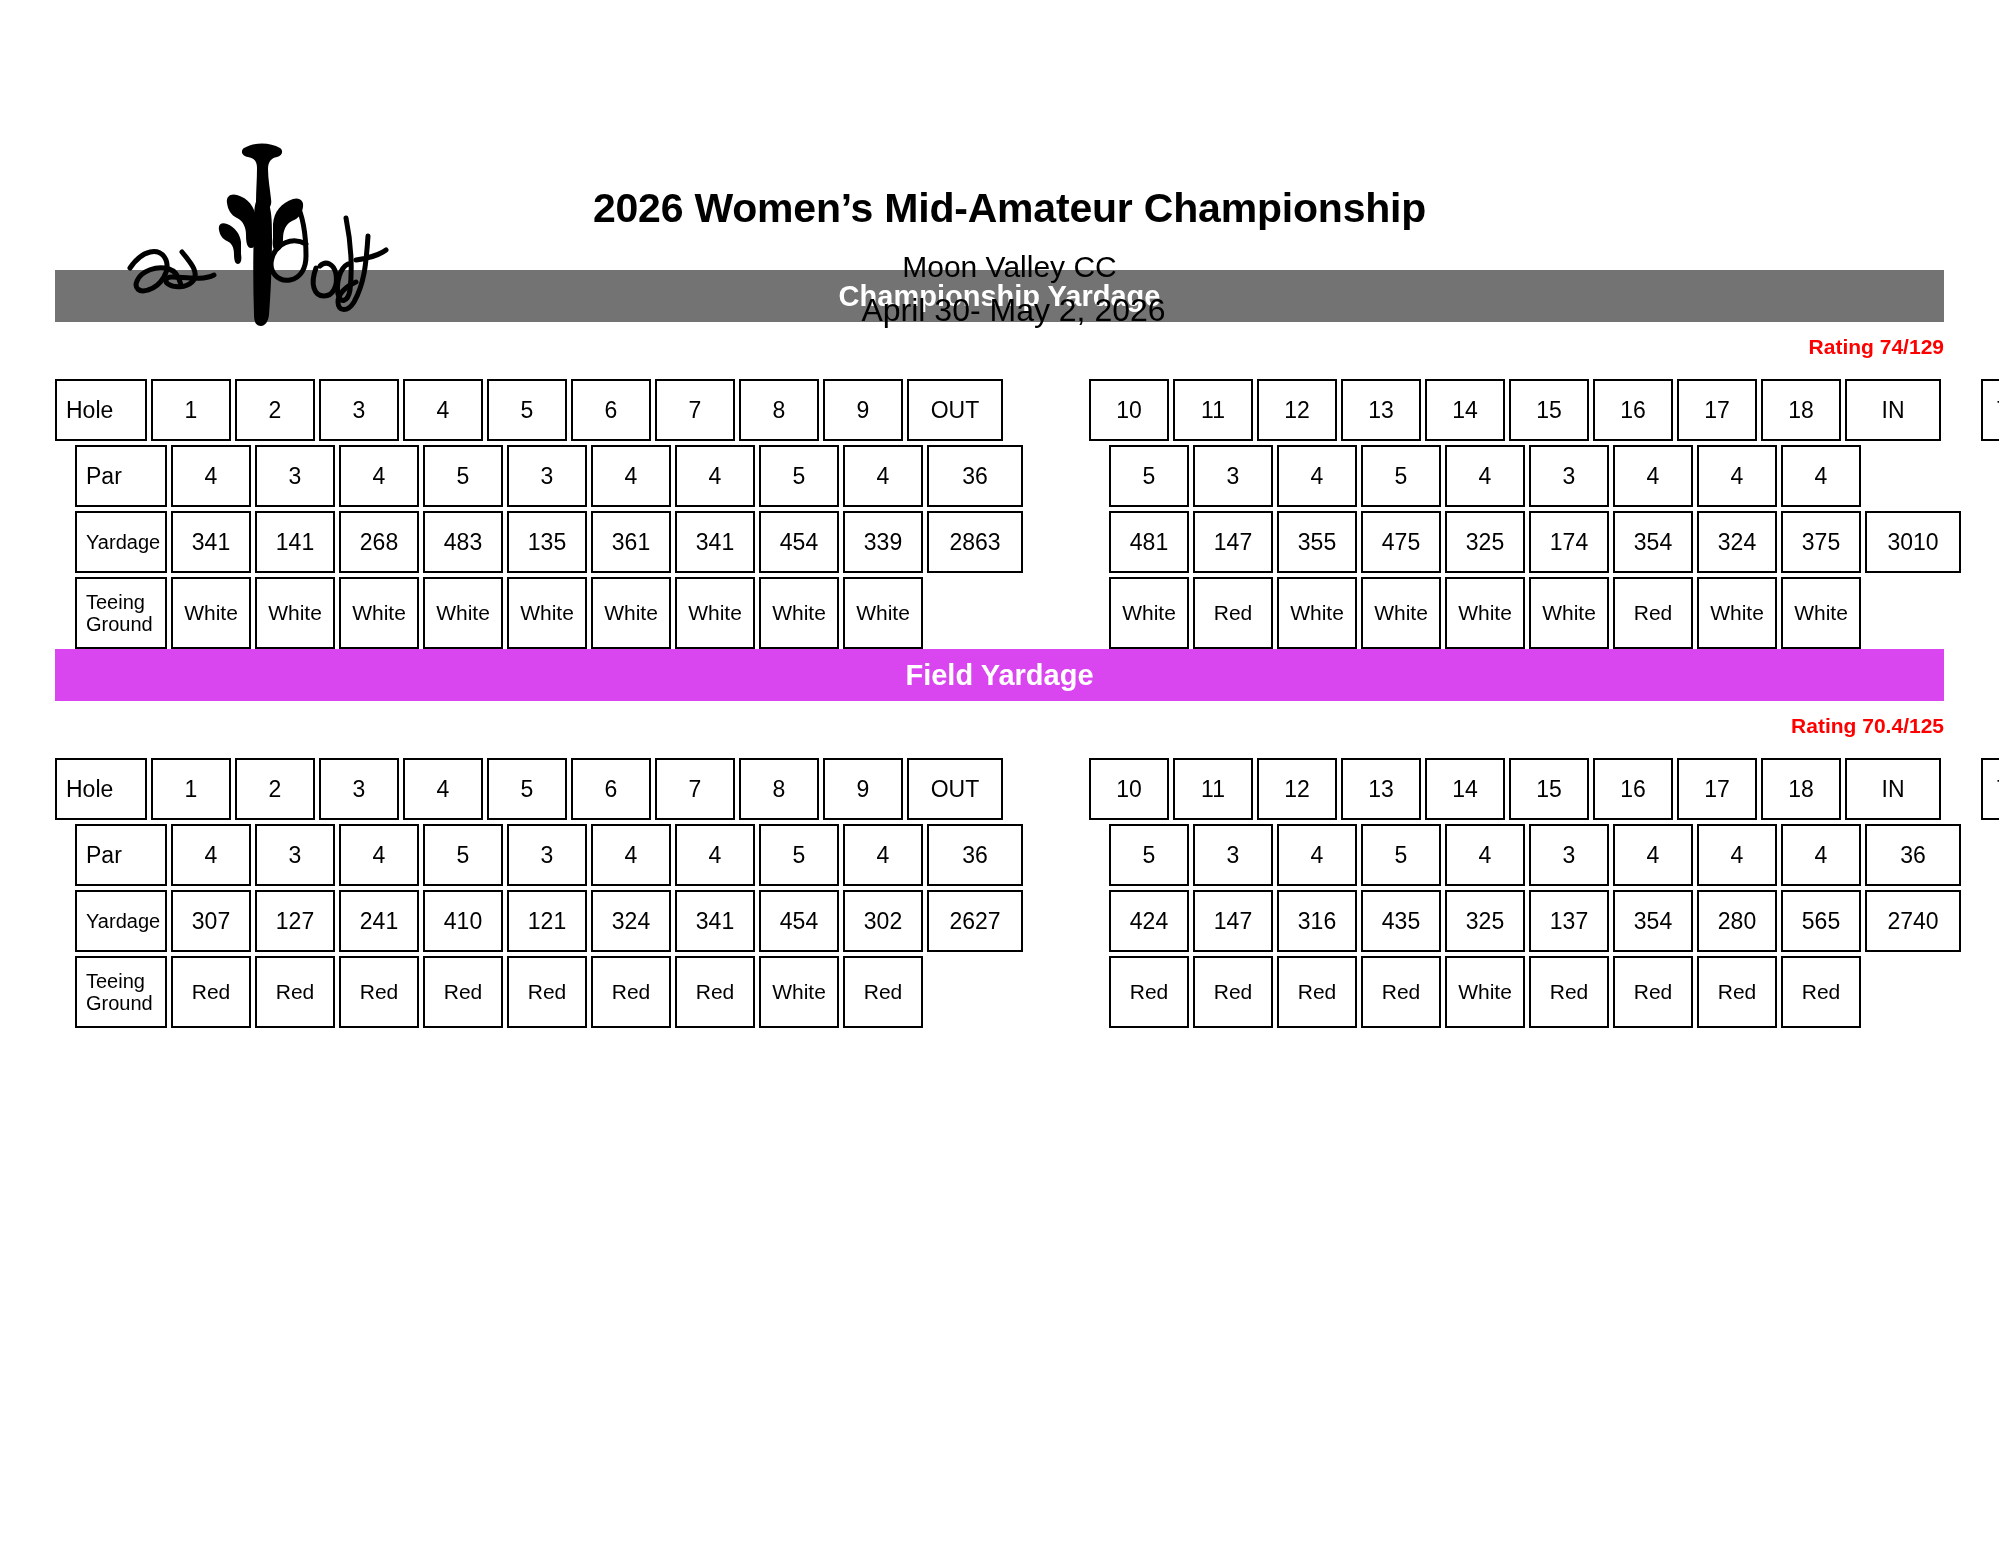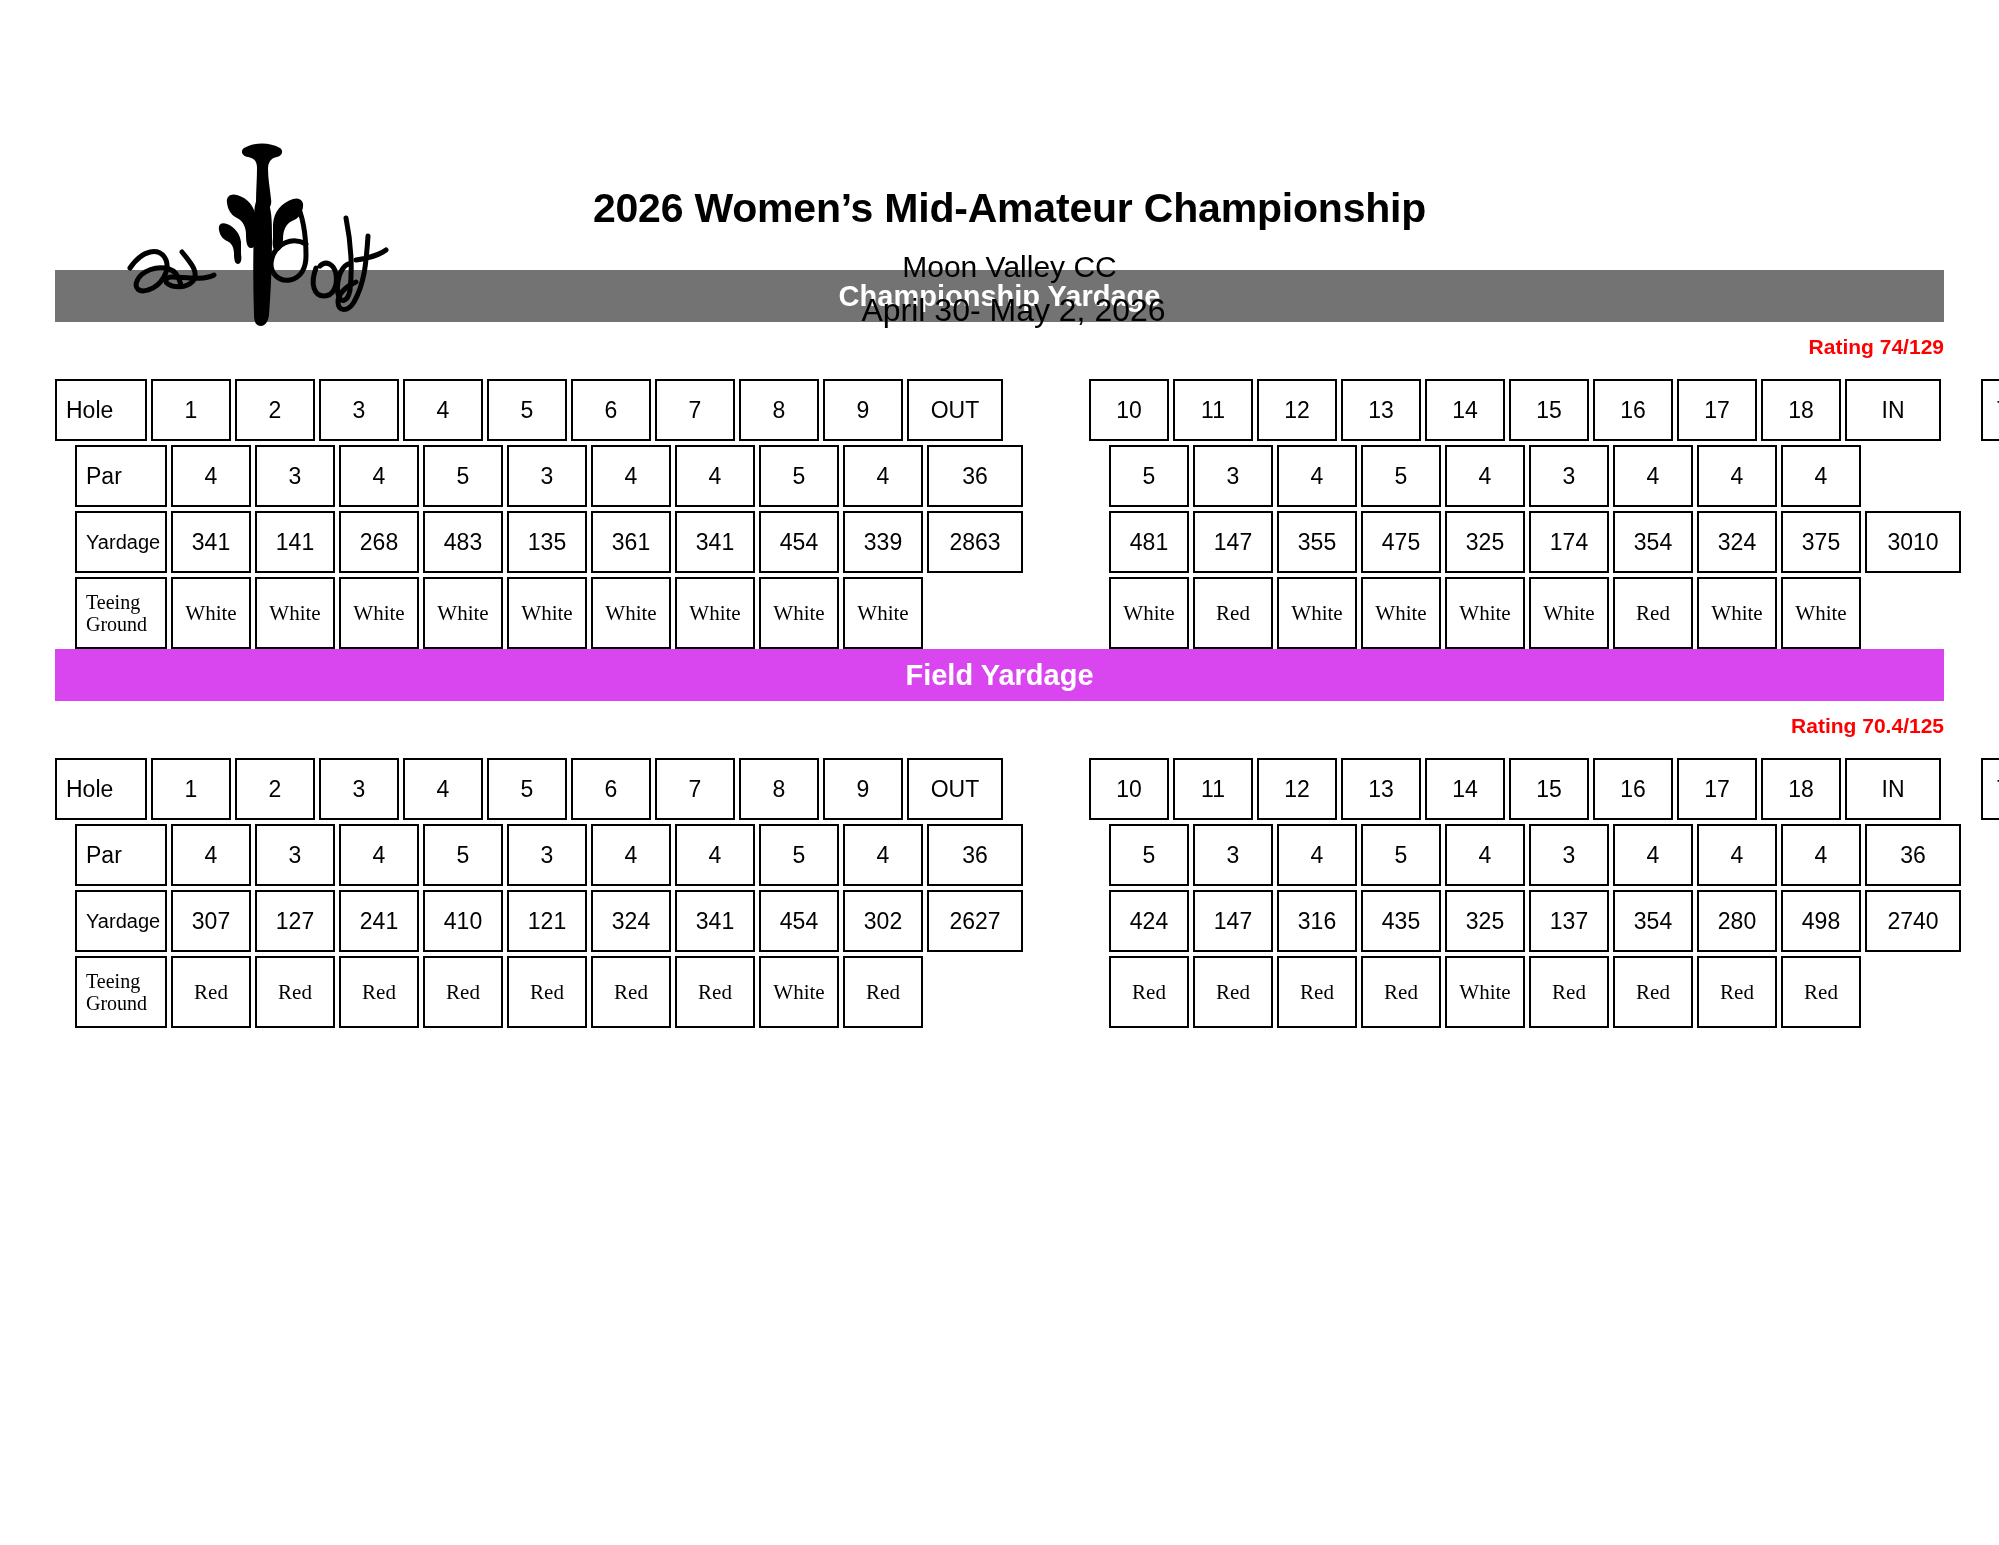--- a/index.html
+++ b/index.html
@@ -127,21 +127,21 @@
     line-height: 1.12;
   }
   .lbl.small { font-size: 20px; }
   .num { width: 80px; }
   .sum { width: 96px; }
   .total { width: 104px; }
 
   .h-hole { height: 62px; }
   .h-par { height: 62px; }
   .h-yard { height: 62px; }
-  .h-tee { height: 72px; font-family: Liberation Serif, serif; }
+  .h-tee { height: 72px; }
 
   .invisible {
     border-color: transparent;
     background: transparent;
   }
   .tee-cell { font-size: 21px; }
   .yard-cell { font-size: 23px; }
 </style>
 </head>
 <body>
@@ -405,21 +405,21 @@
       </div>
       <div class="row">
         <div class="cell num h-yard yard-cell">424</div>
         <div class="cell num h-yard yard-cell">147</div>
         <div class="cell num h-yard yard-cell">316</div>
         <div class="cell num h-yard yard-cell">435</div>
         <div class="cell num h-yard yard-cell">325</div>
         <div class="cell num h-yard yard-cell">137</div>
         <div class="cell num h-yard yard-cell">354</div>
         <div class="cell num h-yard yard-cell">280</div>
-        <div class="cell num h-yard yard-cell">498</div>
+        <div class="cell num h-yard yard-cell">565</div>
         <div class="cell sum h-yard yard-cell">2740</div>
       </div>
       <div class="row">
         <div class="cell num h-tee tee-cell">Red</div>
         <div class="cell num h-tee tee-cell">Red</div>
         <div class="cell num h-tee tee-cell">Red</div>
         <div class="cell num h-tee tee-cell">Red</div>
         <div class="cell num h-tee tee-cell">White</div>
         <div class="cell num h-tee tee-cell">Red</div>
         <div class="cell num h-tee tee-cell">Red</div>

